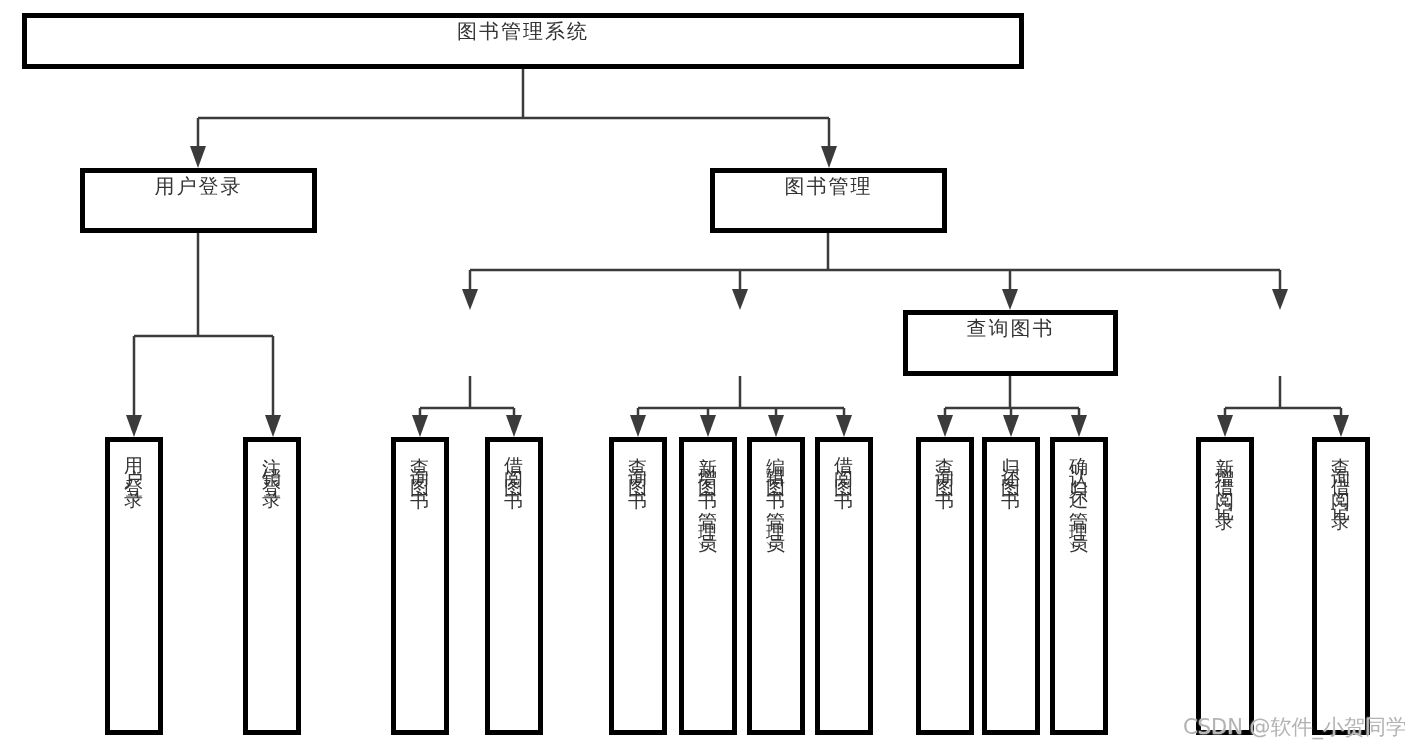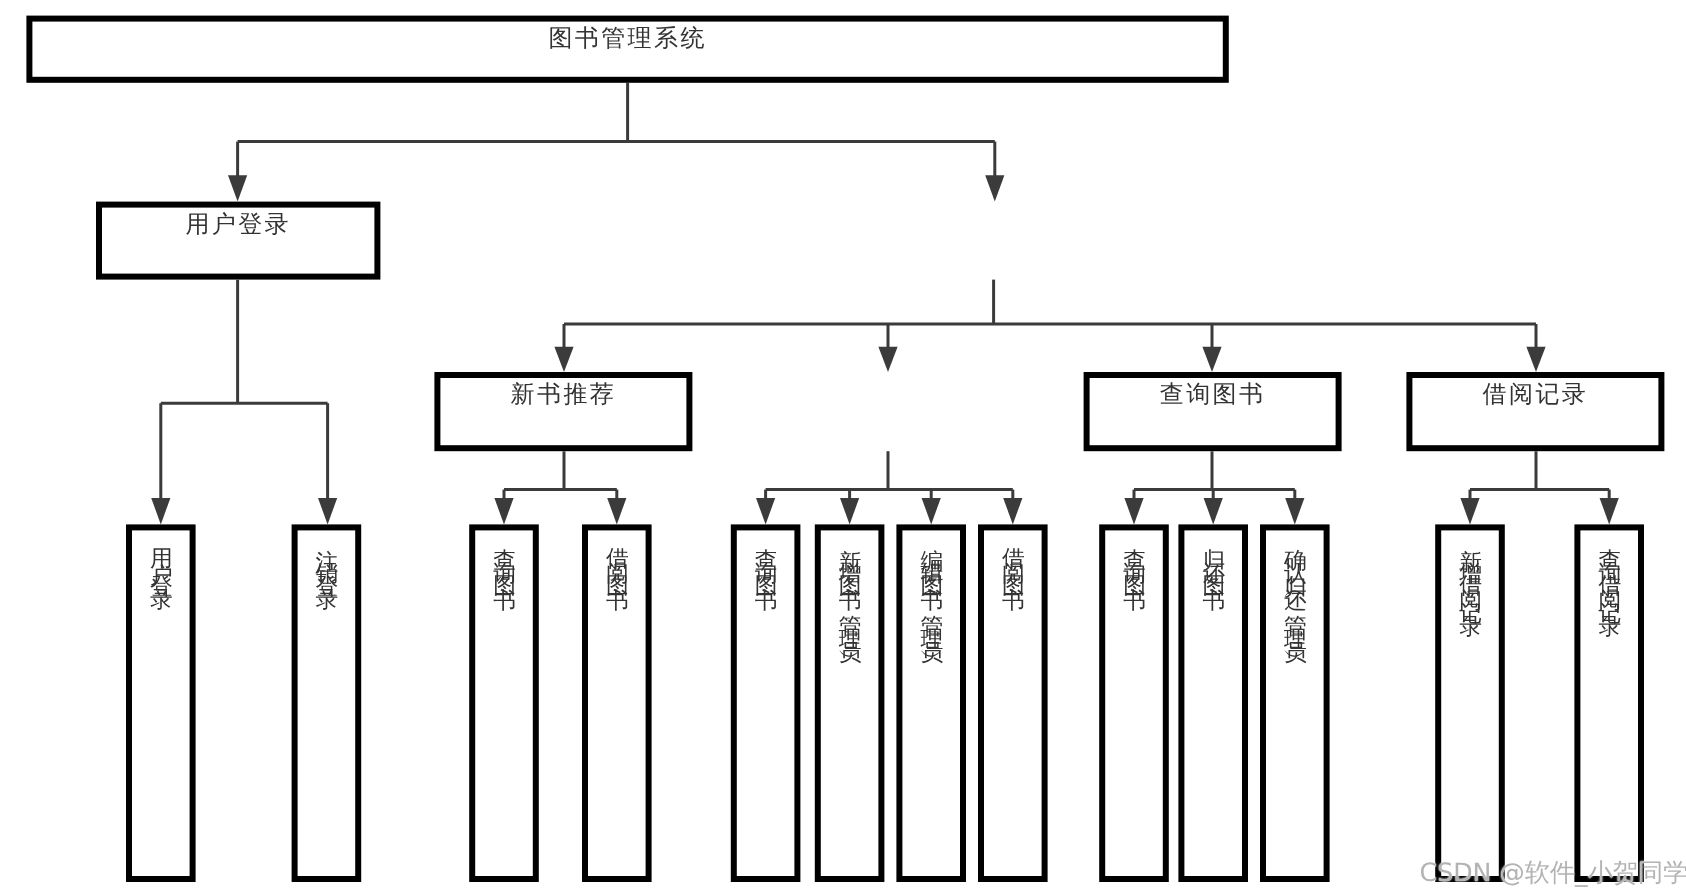--- a/index.html
+++ b/index.html
@@ -134,29 +134,26 @@
     </g>
   </svg>
 
   <div class="box root">
     <span class="lbl-h">图书管理系统</span>
   </div>
 
   <div class="box lvl1" style="left:80px">
     <span class="lbl-h">用户登录</span>
   </div>
+  <div class="box lvl1" style="left:710px">
+    <span class="lbl-h">图书管理</span>
+  </div>
 
-  <div class="box lvl2" style="left:362px">
-    <span class="lbl-h">新书推荐</span>
-  </div>
   <div class="box lvl2" style="left:903px">
     <span class="lbl-h">查询图书</span>
-  </div>
-  <div class="box lvl2" style="left:1172px">
-    <span class="lbl-h">借阅记录</span>
   </div>
 
   <div class="box leaf" style="left:105px">
     <span class="lbl-v">用户登录</span>
   </div>
   <div class="box leaf" style="left:243px">
     <span class="lbl-v">注销登录</span>
   </div>
 
   <div class="box leaf" style="left:391px">

